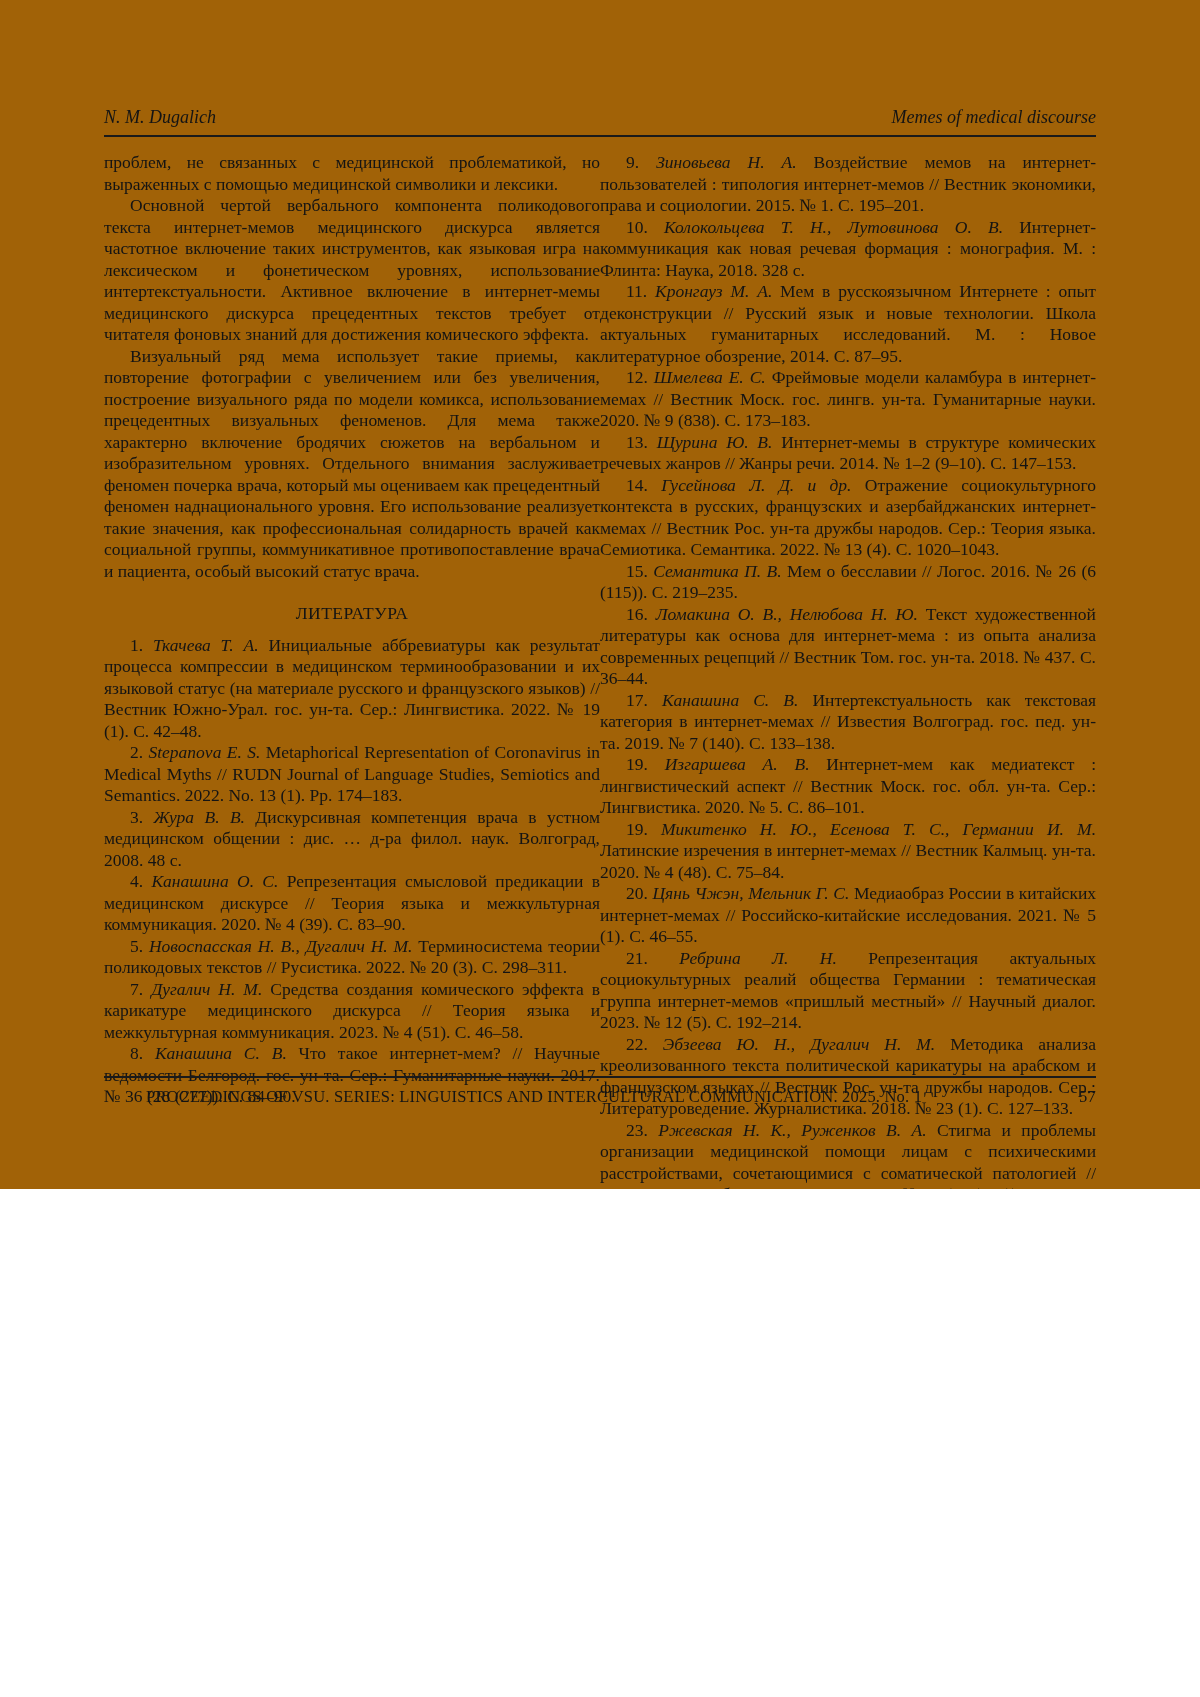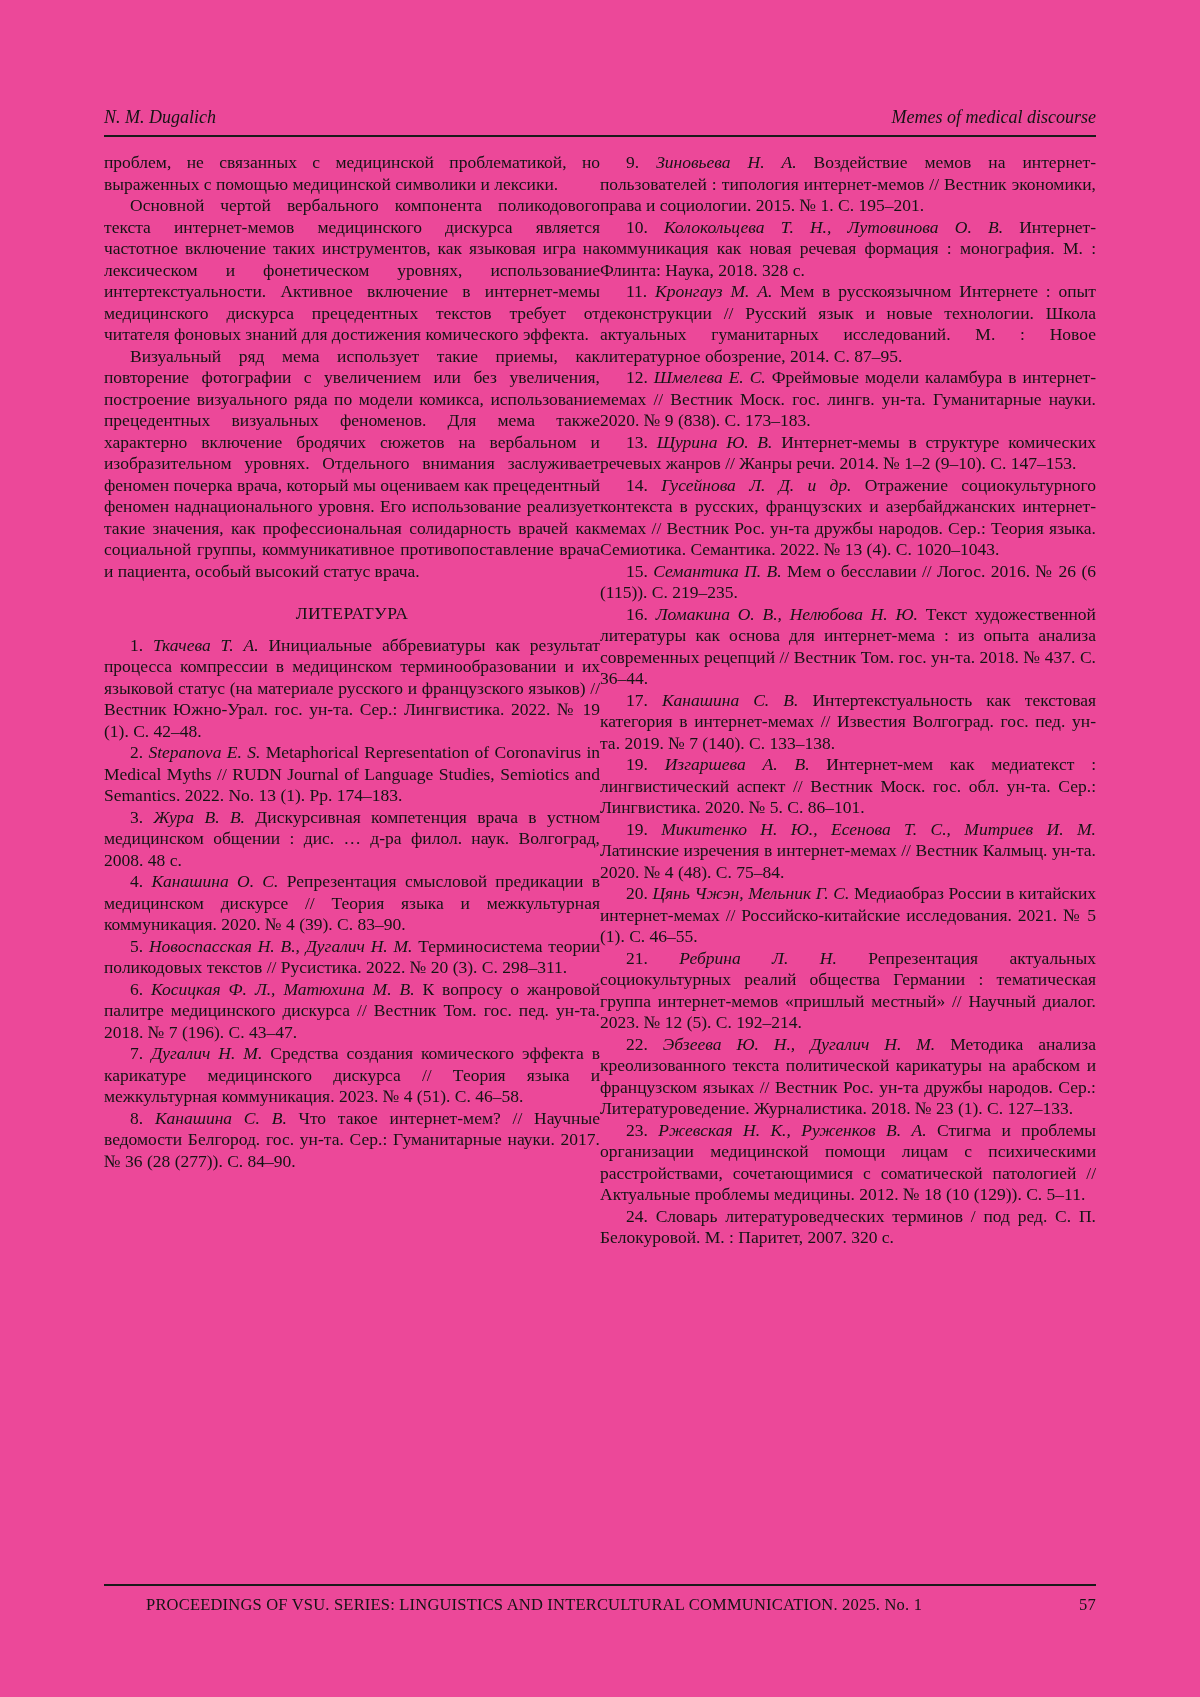--- a/index.html
+++ b/index.html
@@ -4,22 +4,22 @@
 <style>
   * { margin: 0; padding: 0; box-sizing: border-box; }
   html, body { background: #ffffff; }
   body {
     font-family: "Liberation Serif", "DejaVu Serif", serif;
     color: #141414;
   }
   .page {
     position: relative;
     width: 1200px;
-    height: 1697px;
-    background: #ec4899;
+    height: 1189px;
+    background: #a16207;
     padding: 106px 104px 16px 104px;
     overflow: hidden;
   }
   .running-header {
     display: flex;
     justify-content: space-between;
     align-items: baseline;
     font-style: italic;
     font-size: 18px;
     line-height: 22px;
@@ -85,38 +85,37 @@
           <p class="para">Основной чертой вербального компонента поликодового текста интернет-мемов медицинского дискурса является частотное включение таких инструментов, как языковая игра на лексическом и фонетическом уровнях, использование интертекстуальности. Активное включение в интернет-мемы медицинского дискурса прецедентных текстов требует от читателя фоновых знаний для достижения комического эффекта.</p>
           <p class="para">Визуальный ряд мема использует такие приемы, как повторение фотографии с увеличением или без увеличения, построение визуального ряда по модели комикса, использование прецедентных визуальных феноменов. Для мема также характерно включение бродячих сюжетов на вербальном и изобразительном уровнях. Отдельного внимания заслуживает феномен почерка врача, который мы оцениваем как прецедентный феномен наднационального уровня. Его использование реализует такие значения, как профессиональная солидарность врачей как социальной группы, коммуникативное противопоставление врача и пациента, особый высокий статус врача.</p>
         </div>
       <div class="section-title">ЛИТЕРАТУРА</div>
       <div class="refs">
           <p class="ref"><span>1. </span><em>Ткачева Т. А.</em> Инициальные аббревиатуры как результат процесса компрессии в медицинском терминообразовании и их языковой статус (на материале русского и французского языков) // Вестник Южно-Урал. гос. ун-та. Сер.: Лингвистика. 2022. № 19 (1). С. 42–48.</p>
           <p class="ref"><span>2. </span><em>Stepanova E. S.</em> Metaphorical Representation of Coronavirus in Medical Myths // RUDN Journal of Language Studies, Semiotics and Semantics. 2022. No. 13 (1). Pp. 174–183.</p>
           <p class="ref"><span>3. </span><em>Жура В. В.</em> Дискурсивная компетенция врача в устном медицинском общении : дис. … д-ра филол. наук. Волгоград, 2008. 48 с.</p>
           <p class="ref"><span>4. </span><em>Канашина О. С.</em> Репрезентация смысловой предикации в медицинском дискурсе // Теория языка и межкультурная коммуникация. 2020. № 4 (39). С. 83–90.</p>
           <p class="ref"><span>5. </span><em>Новоспасская Н. В., Дугалич Н. М.</em> Терминосистема теории поликодовых текстов // Русистика. 2022. № 20 (3). С. 298–311.</p>
-          <p class="ref"><span>6. </span><em>Косицкая Ф. Л., Матюхина М. В.</em> К вопросу о жанровой палитре медицинского дискурса // Вестник Том. гос. пед. ун-та. 2018. № 7 (196). С. 43–47.</p>
           <p class="ref"><span>7. </span><em>Дугалич Н. М.</em> Средства создания комического эффекта в карикатуре медицинского дискурса // Теория языка и межкультурная коммуникация. 2023. № 4 (51). С. 46–58.</p>
           <p class="ref"><span>8. </span><em>Канашина С. В.</em> Что такое интернет-мем? // Научные ведомости Белгород. гос. ун-та. Сер.: Гуманитарные науки. 2017. № 36 (28 (277)). С. 84–90.</p>
         </div>
     </div>
     <div class="col">
       <div class="refs">
           <p class="ref"><span>9. </span><em>Зиновьева Н. А.</em> Воздействие мемов на интернет-пользователей : типология интернет-мемов // Вестник экономики, права и социологии. 2015. № 1. С. 195–201.</p>
           <p class="ref"><span>10. </span><em>Колокольцева Т. Н., Лутовинова О. В.</em> Интернет-коммуникация как новая речевая формация : монография. М. : Флинта: Наука, 2018. 328 с.</p>
           <p class="ref"><span>11. </span><em>Кронгауз М. А.</em> Мем в русскоязычном Интернете : опыт деконструкции // Русский язык и новые технологии. Школа актуальных гуманитарных исследований. М. : Новое литературное обозрение, 2014. С. 87–95.</p>
           <p class="ref"><span>12. </span><em>Шмелева Е. С.</em> Фреймовые модели каламбура в интернет-мемах // Вестник Моск. гос. лингв. ун-та. Гуманитарные науки. 2020. № 9 (838). С. 173–183.</p>
           <p class="ref"><span>13. </span><em>Щурина Ю. В.</em> Интернет-мемы в структуре комических речевых жанров // Жанры речи. 2014. № 1–2 (9–10). С. 147–153.</p>
           <p class="ref"><span>14. </span><em>Гусейнова Л. Д. и др.</em> Отражение социокультурного контекста в русских, французских и азербайджанских интернет-мемах // Вестник Рос. ун-та дружбы народов. Сер.: Теория языка. Семиотика. Семантика. 2022. № 13 (4). С. 1020–1043.</p>
           <p class="ref"><span>15. </span><em>Семантика П. В.</em> Мем о бесславии // Логос. 2016. № 26 (6 (115)). С. 219–235.</p>
           <p class="ref"><span>16. </span><em>Ломакина О. В., Нелюбова Н. Ю.</em> Текст художественной литературы как основа для интернет-мема : из опыта анализа современных рецепций // Вестник Том. гос. ун-та. 2018. № 437. С. 36–44.</p>
           <p class="ref"><span>17. </span><em>Канашина С. В.</em> Интертекстуальность как текстовая категория в интернет-мемах // Известия Волгоград. гос. пед. ун-та. 2019. № 7 (140). С. 133–138.</p>
           <p class="ref"><span>19. </span><em>Изгаршева А. В.</em> Интернет-мем как медиатекст : лингвистический аспект // Вестник Моск. гос. обл. ун-та. Сер.: Лингвистика. 2020. № 5. С. 86–101.</p>
-          <p class="ref"><span>19. </span><em>Микитенко Н. Ю., Есенова Т. С., Митриев И. М.</em> Латинские изречения в интернет-мемах // Вестник Калмыц. ун-та. 2020. № 4 (48). С. 75–84.</p>
+          <p class="ref"><span>19. </span><em>Микитенко Н. Ю., Есенова Т. С., Германии И. М.</em> Латинские изречения в интернет-мемах // Вестник Калмыц. ун-та. 2020. № 4 (48). С. 75–84.</p>
           <p class="ref"><span>20. </span><em>Цянь Чжэн, Мельник Г. С.</em> Медиаобраз России в китайских интернет-мемах // Российско-китайские исследования. 2021. № 5 (1). С. 46–55.</p>
           <p class="ref"><span>21. </span><em>Ребрина Л. Н.</em> Репрезентация актуальных социокультурных реалий общества Германии : тематическая группа интернет-мемов «пришлый местный» // Научный диалог. 2023. № 12 (5). С. 192–214.</p>
           <p class="ref"><span>22. </span><em>Эбзеева Ю. Н., Дугалич Н. М.</em> Методика анализа креолизованного текста политической карикатуры на арабском и французском языках // Вестник Рос. ун-та дружбы народов. Сер.: Литературоведение. Журналистика. 2018. № 23 (1). С. 127–133.</p>
           <p class="ref"><span>23. </span><em>Ржевская Н. К., Руженков В. А.</em> Стигма и проблемы организации медицинской помощи лицам с психическими расстройствами, сочетающимися с соматической патологией // Актуальные проблемы медицины. 2012. № 18 (10 (129)). С. 5–11.</p>
           <p class="ref"><span>24. </span>Словарь литературоведческих терминов / под ред. С. П. Белокуровой. М. : Паритет, 2007. 320 с.</p>
         </div>
     </div>
   </div>
 
   <div class="footer">

